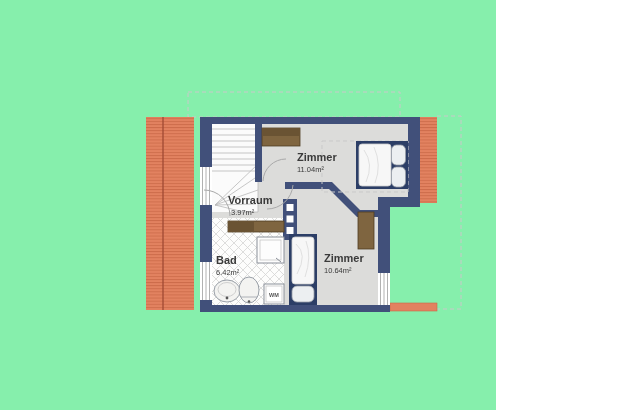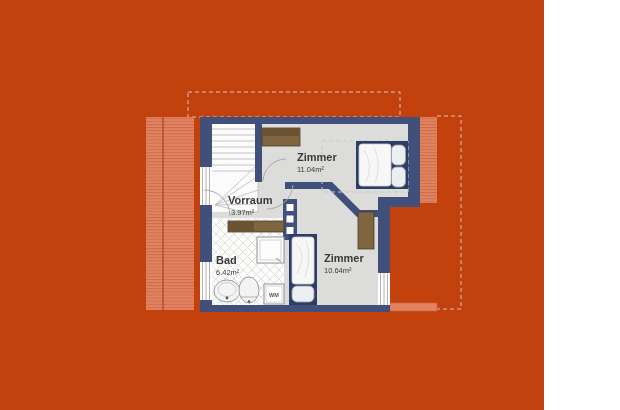--- a/index.html
+++ b/index.html
@@ -1,16 +1,16 @@
 <!DOCTYPE html>
 <html><head>
 <meta charset="utf-8">
 <style>
   html,body{margin:0;padding:0;background:#ffffff;}
-  .page{position:relative;width:544px;height:410px;background:#c2410c;overflow:hidden;}
+  .page{position:relative;width:496px;height:410px;background:#86efac;overflow:hidden;}
   svg{position:absolute;left:0;top:0;}
   .label{font-family:"Liberation Sans", sans-serif;fill:#3a3a3a;}
   .room-name{font-size:11px;font-weight:bold;}
   .room-area{font-size:7.5px;}
   .wm-text{font-size:5.5px;font-weight:bold;fill:#555;}
   .stairline{stroke:#b9b9b9;stroke-width:0.8;}
   .glazing{stroke:#8f8f8f;stroke-width:0.7;}
   .doorarc{stroke:#a9a9a9;stroke-width:1;fill:none;}
   .dashedline{stroke:#c9c9c9;stroke-width:1;fill:none;stroke-dasharray:4 3;}
   .fixture{fill:#f3f3f1;stroke:#9aa0a8;stroke-width:1;}

